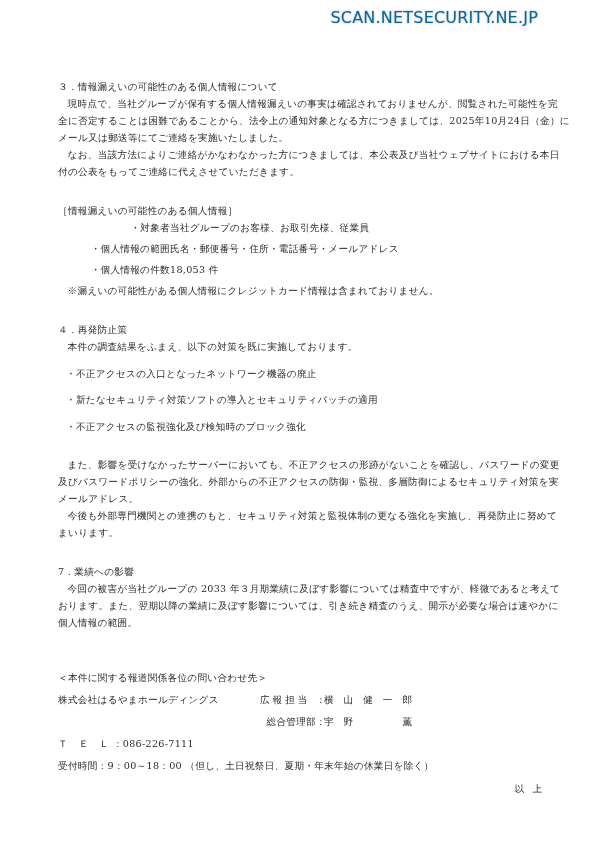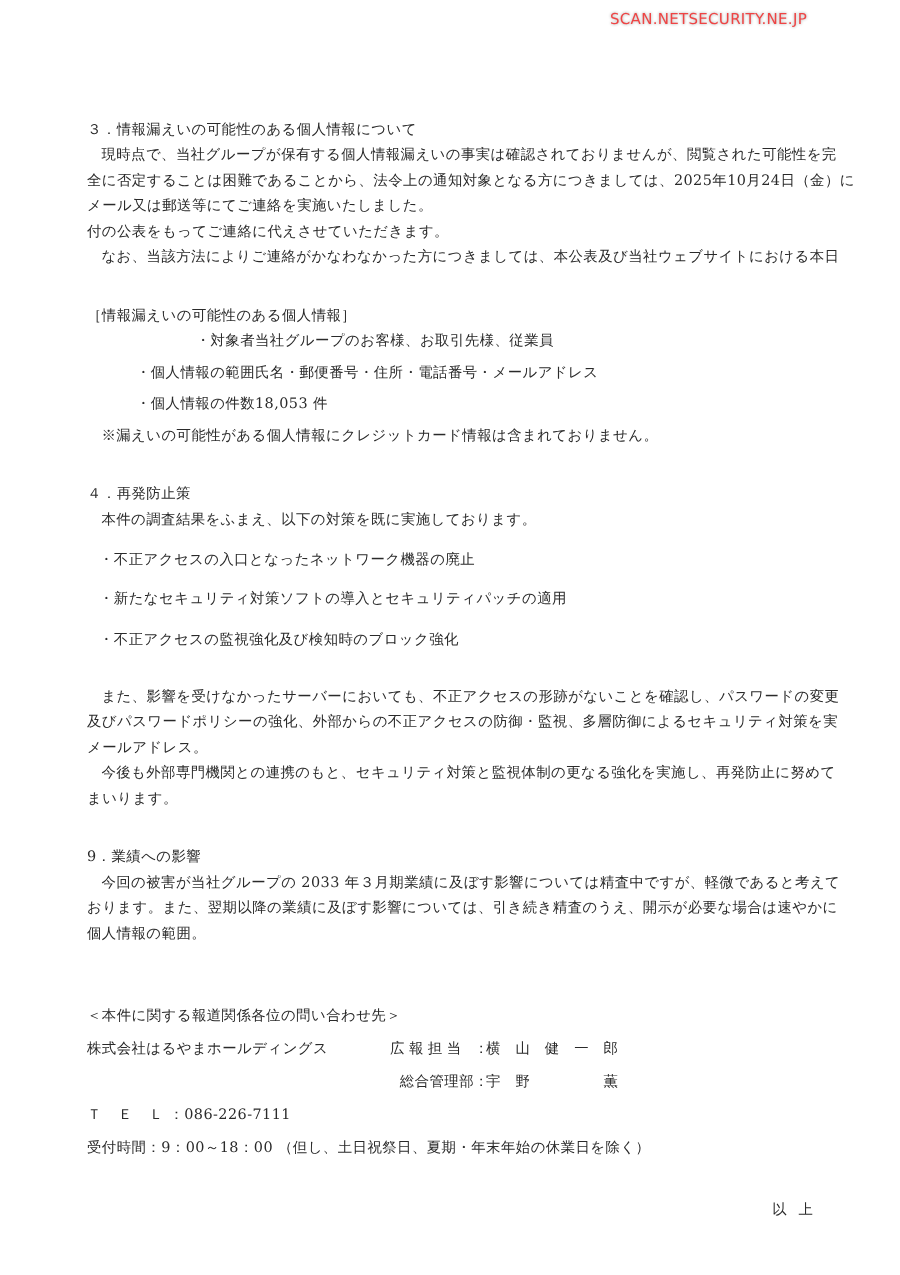--- a/index.html
+++ b/index.html
@@ -3,21 +3,21 @@
 <meta charset="utf-8">
 <style>
   html, body { margin: 0; padding: 0; }
   body {
     width: 600px; height: 850px; background: #ffffff; position: relative; overflow: hidden;
     font-family: "DejaVu Serif", "Liberation Serif", serif; color: #2a2a2a;
   }
   .watermark {
     position: absolute; right: 62px; top: 8px;
     font-family: "DejaVu Sans", "Liberation Sans", sans-serif;
-    font-size: 10px; color: #ef4444; letter-spacing: 0.2px;
+    font-size: 16px; color: #0369a1; letter-spacing: 0.2px;
     text-shadow: 0 0 4px #ffffff, 0 0 2px #888;
   }
   .doc {
     position: absolute; left: 58px; top: 78px; width: 500px;
     font-size: 9.6px; line-height: 17px; letter-spacing: 0.3px;
   }
   .p { margin: 0; white-space: nowrap; }
   .indent { text-indent: 1em; }
   .heading { margin: 0; }
   .gap-s { height: 12px; }
@@ -26,35 +26,35 @@
   .info-row { display: flex; margin: 0 0 4px 0; white-space: nowrap; }
   .info-row .k { width: 104px; padding-left: 8px; text-align: right; }
   .info-row .v { }
   .bullet { padding-left: 8px; white-space: nowrap; }
   .contact-row { display: flex; white-space: nowrap; margin-bottom: 5px; }
   .contact-row .company { width: 202px; }
   .contact-row .role { width: 56px; letter-spacing: 3px; }
   .contact-row .role2 { width: 56px; text-align: right; }
   .contact-row .sep { width: 8px; }
   .contact-row .person { letter-spacing: 10px; }
-  .closing { text-align: right; padding-right: 8px; letter-spacing: 8px; margin-top: 24px; }
+  .closing { text-align: right; padding-right: 8px; letter-spacing: 8px; margin-top: 6px; }
 </style>
 </head>
 <body>
 
 <div class="watermark">SCAN.NETSECURITY.NE.JP</div>
 
 <div class="doc">
 
   <p class="heading">３．情報漏えいの可能性のある個人情報について</p>
   <p class="p indent">現時点で、当社グループが保有する個人情報漏えいの事実は確認されておりませんが、閲覧された可能性を完</p>
   <p class="p">全に否定することは困難であることから、法令上の通知対象となる方につきましては、2025年10月24日（金）に</p>
   <p class="p">メール又は郵送等にてご連絡を実施いたしました。</p>
+  <p class="p indent">なお、当該方法によりご連絡がかなわなかった方につきましては、本公表及び当社ウェブサイトにおける本日</p>
   <p class="p">付の公表をもってご連絡に代えさせていただきます。</p>
-  <p class="p indent">なお、当該方法によりご連絡がかなわなかった方につきましては、本公表及び当社ウェブサイトにおける本日</p>
 
   <div class="gap-l"></div>
 
   <p class="p">［情報漏えいの可能性のある個人情報］</p>
   <div class="info-row">
     <span class="k">・対象者</span>
     <span class="v">当社グループのお客様、お取引先様、従業員</span>
   </div>
   <div class="info-row">
     <span class="k">・個人情報の範囲</span>
@@ -75,21 +75,21 @@
   <p class="bullet">・不正アクセスの監視強化及び検知時のブロック強化</p>
   <div class="gap-s"></div>
   <p class="p indent">また、影響を受けなかったサーバーにおいても、不正アクセスの形跡がないことを確認し、パスワードの変更</p>
   <p class="p">及びパスワードポリシーの強化、外部からの不正アクセスの防御・監視、多層防御によるセキュリティ対策を実</p>
   <p class="p">メールアドレス。</p>
   <p class="p indent">今後も外部専門機関との連携のもと、セキュリティ対策と監視体制の更なる強化を実施し、再発防止に努めて</p>
   <p class="p">まいります。</p>
 
   <div class="gap-l"></div>
 
-  <p class="heading">9．業績への影響</p>
+  <p class="heading">7．業績への影響</p>
   <p class="p indent">今回の被害が当社グループの 2033 年３月期業績に及ぼす影響については精査中ですが、軽微であると考えて</p>
   <p class="p">おります。また、翌期以降の業績に及ぼす影響については、引き続き精査のうえ、開示が必要な場合は速やかに</p>
   <p class="p">個人情報の範囲。</p>
 
   <div class="gap-l"></div>
   <div class="gap-m"></div>
 
   <p class="p">＜本件に関する報道関係各位の問い合わせ先＞</p>
   <div style="height:5px"></div>
   <div class="contact-row">

